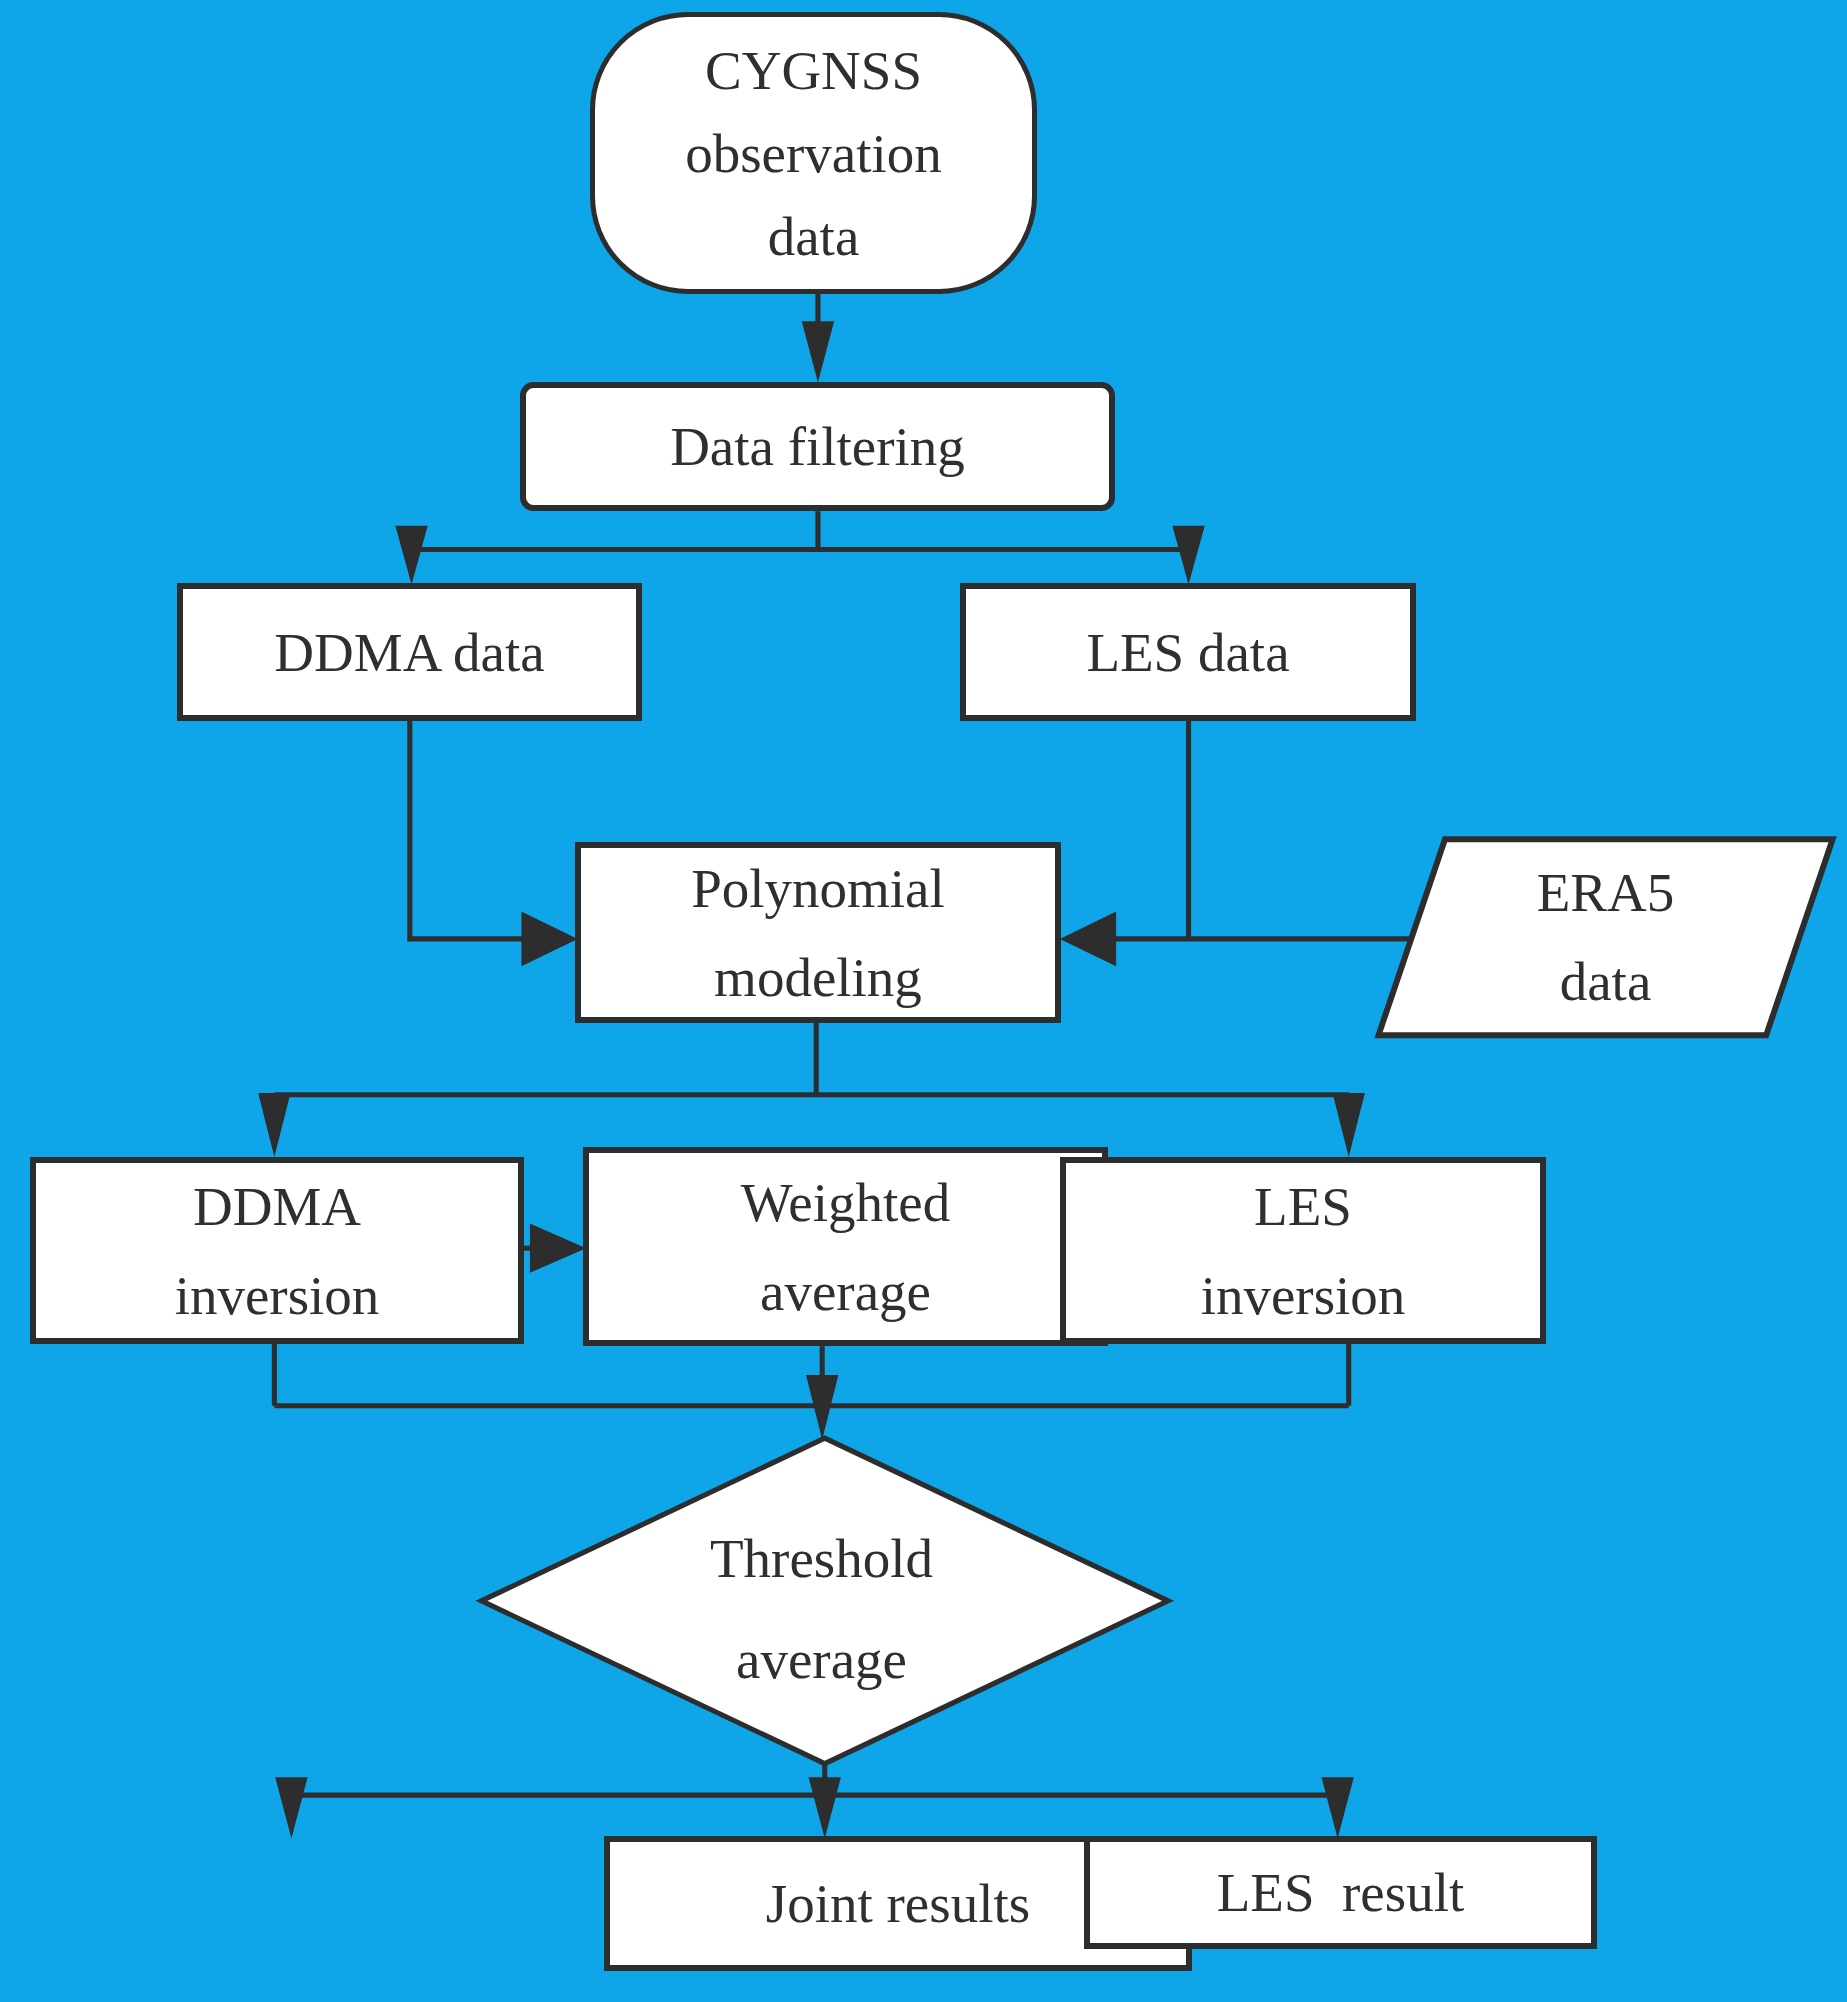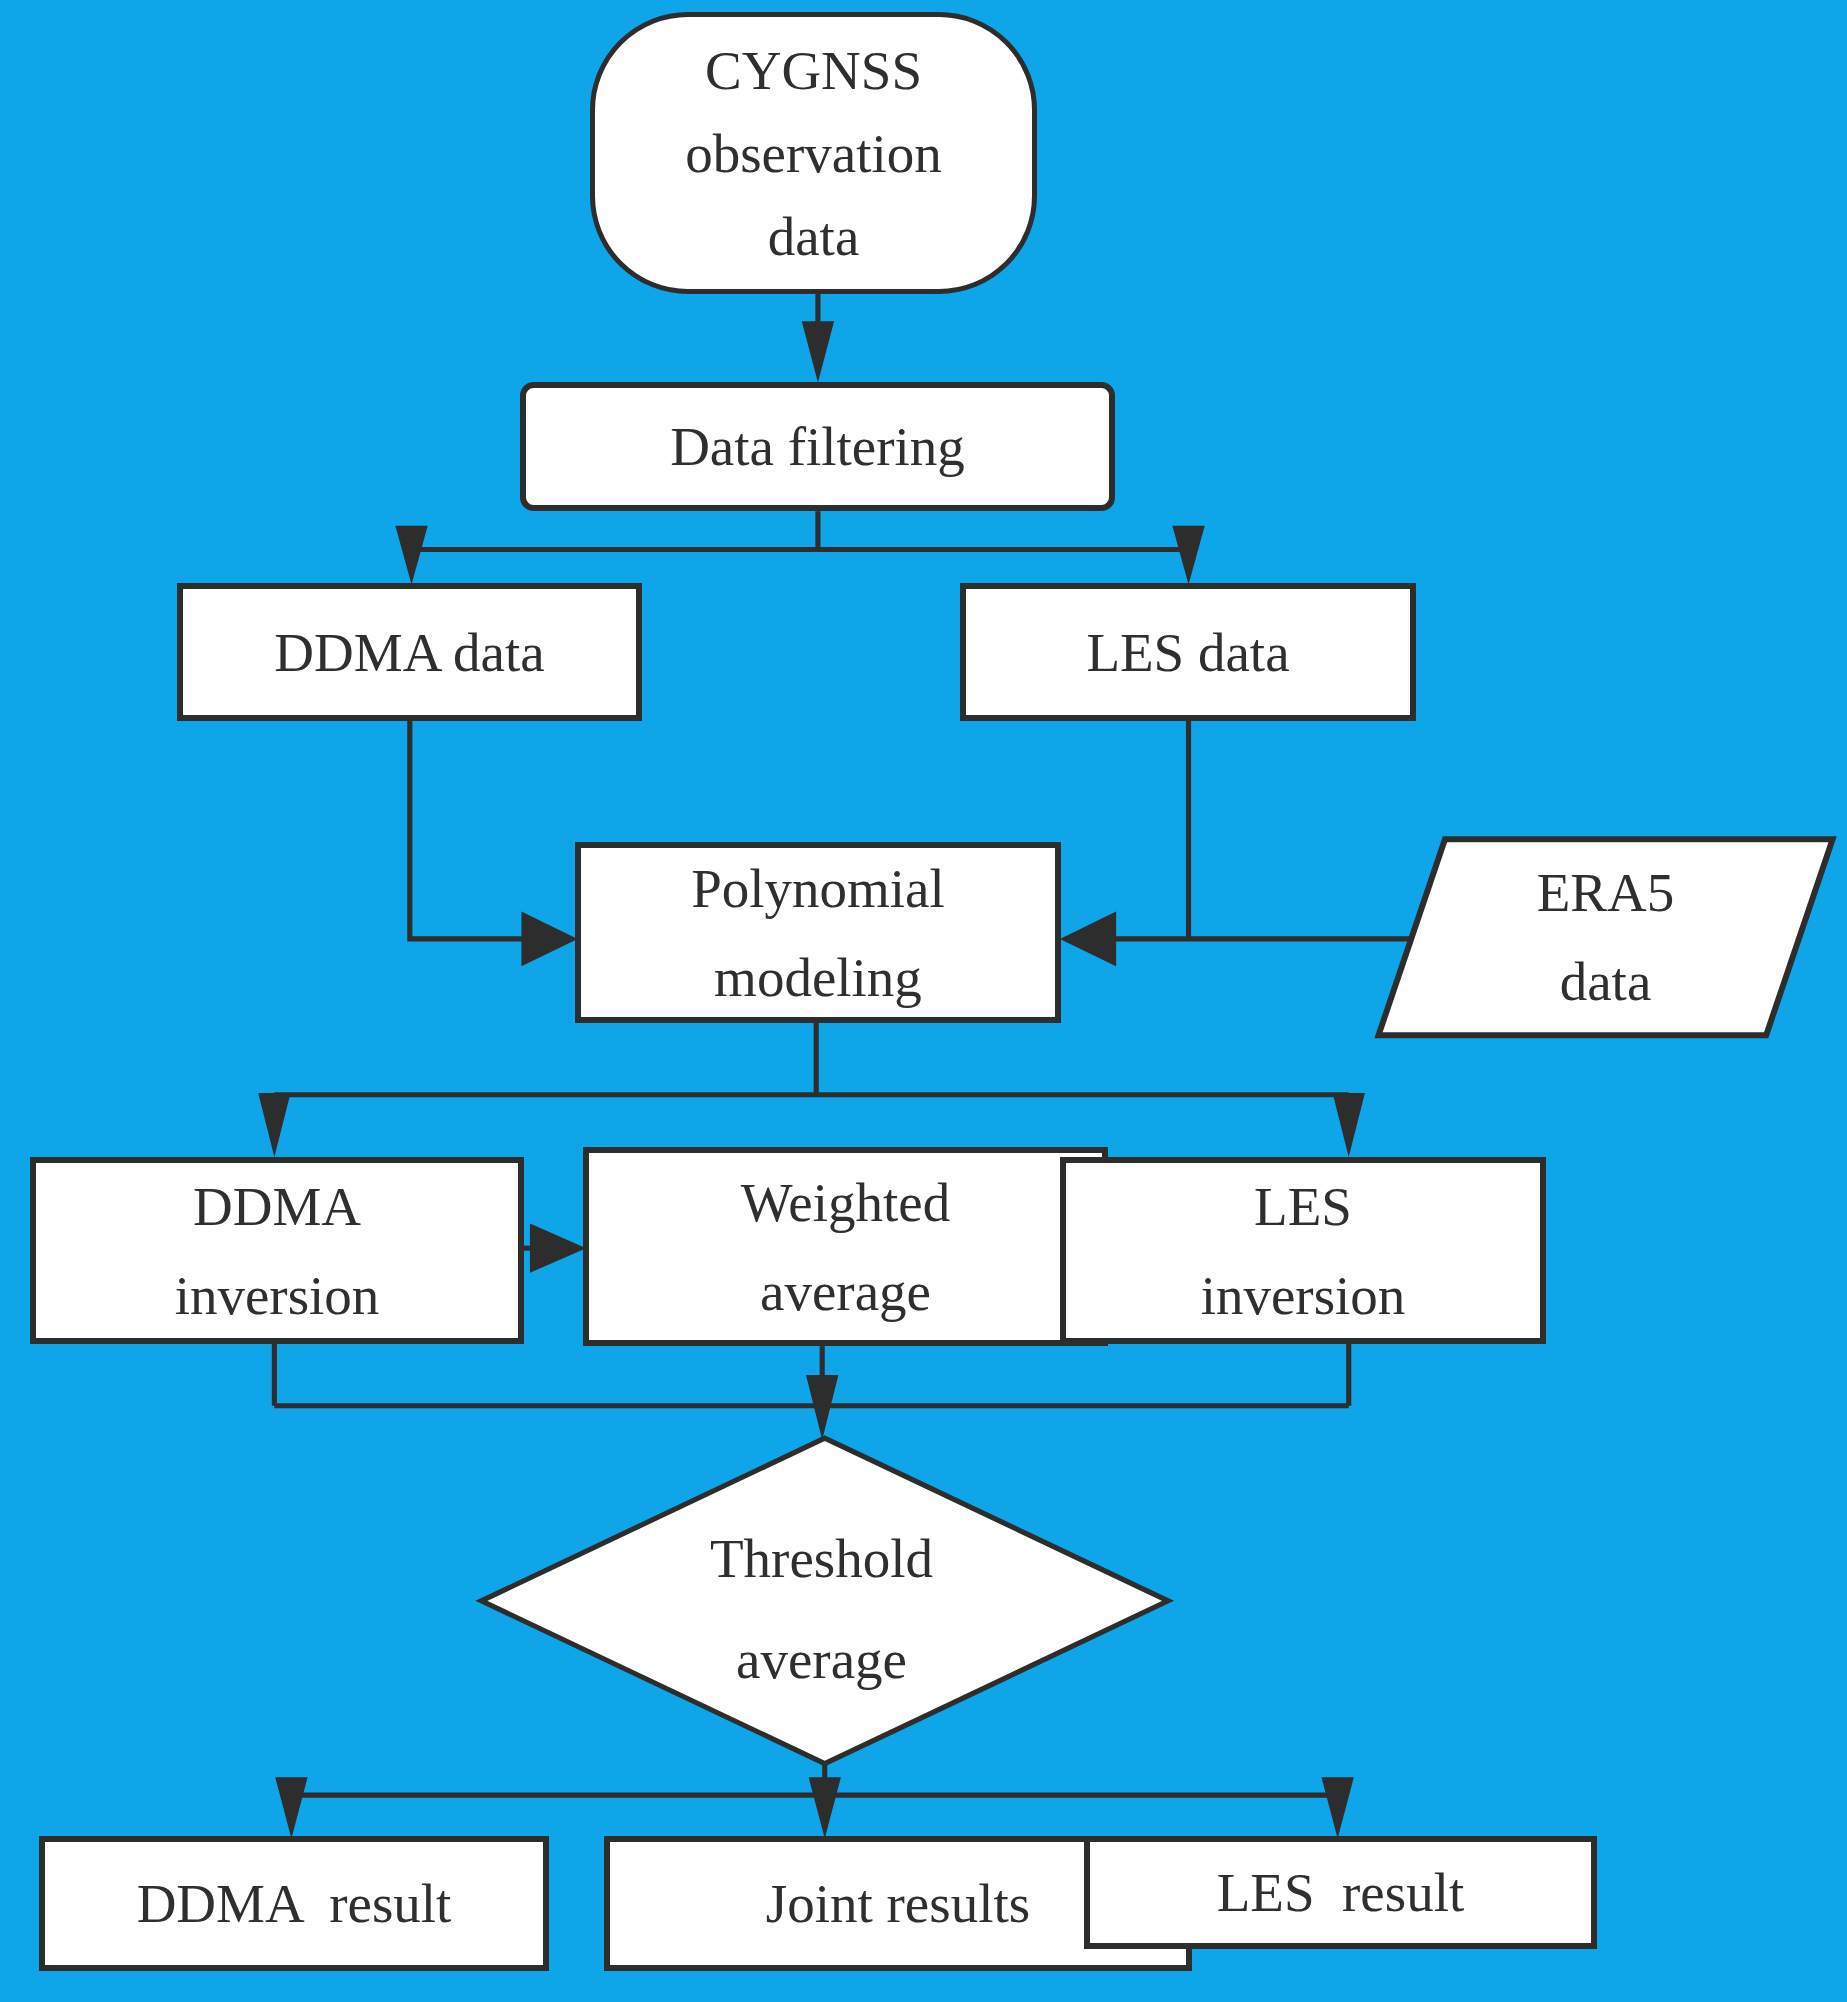--- a/index.html
+++ b/index.html
@@ -158,23 +158,20 @@
   <div class="node" style="left:1060px; top:1157px; width:486px; height:187px;">
     <div class="ln">LES</div>
     <div class="ln">inversion</div>
   </div>
 
   <div class="ghost diamond-label" style="left:566px; top:1508px; width:511px; height:201px;">
     <div class="ln">Threshold</div>
     <div class="ln">average</div>
   </div>
 
-  <div class="node" style="left:39px; top:1836px; width:510px; height:135px;">
-    <div class="ln">DDMA  result</div>
-  </div>
 
   <div class="node" style="left:604px; top:1836px; width:588px; height:135px;">
     <div class="ln">Joint results</div>
   </div>
 
   <div class="node" style="left:1084px; top:1836px; width:513px; height:113px;">
     <div class="ln">LES  result</div>
   </div>
 
 </div>

